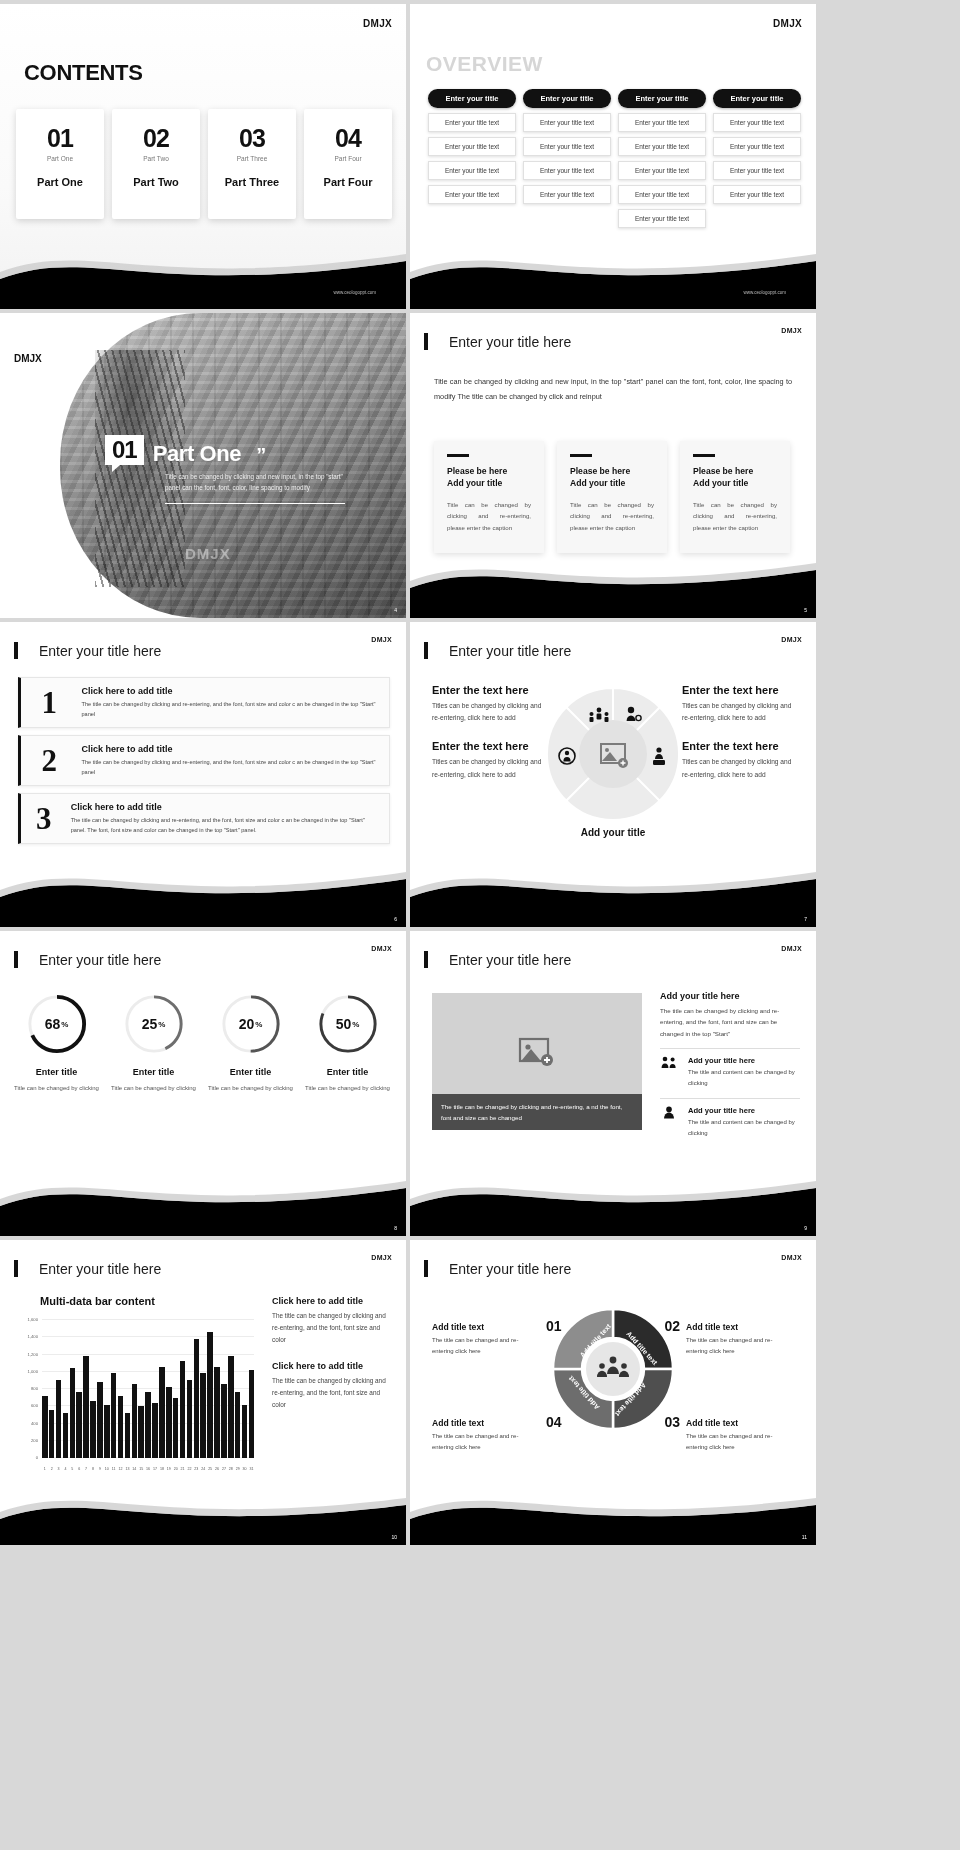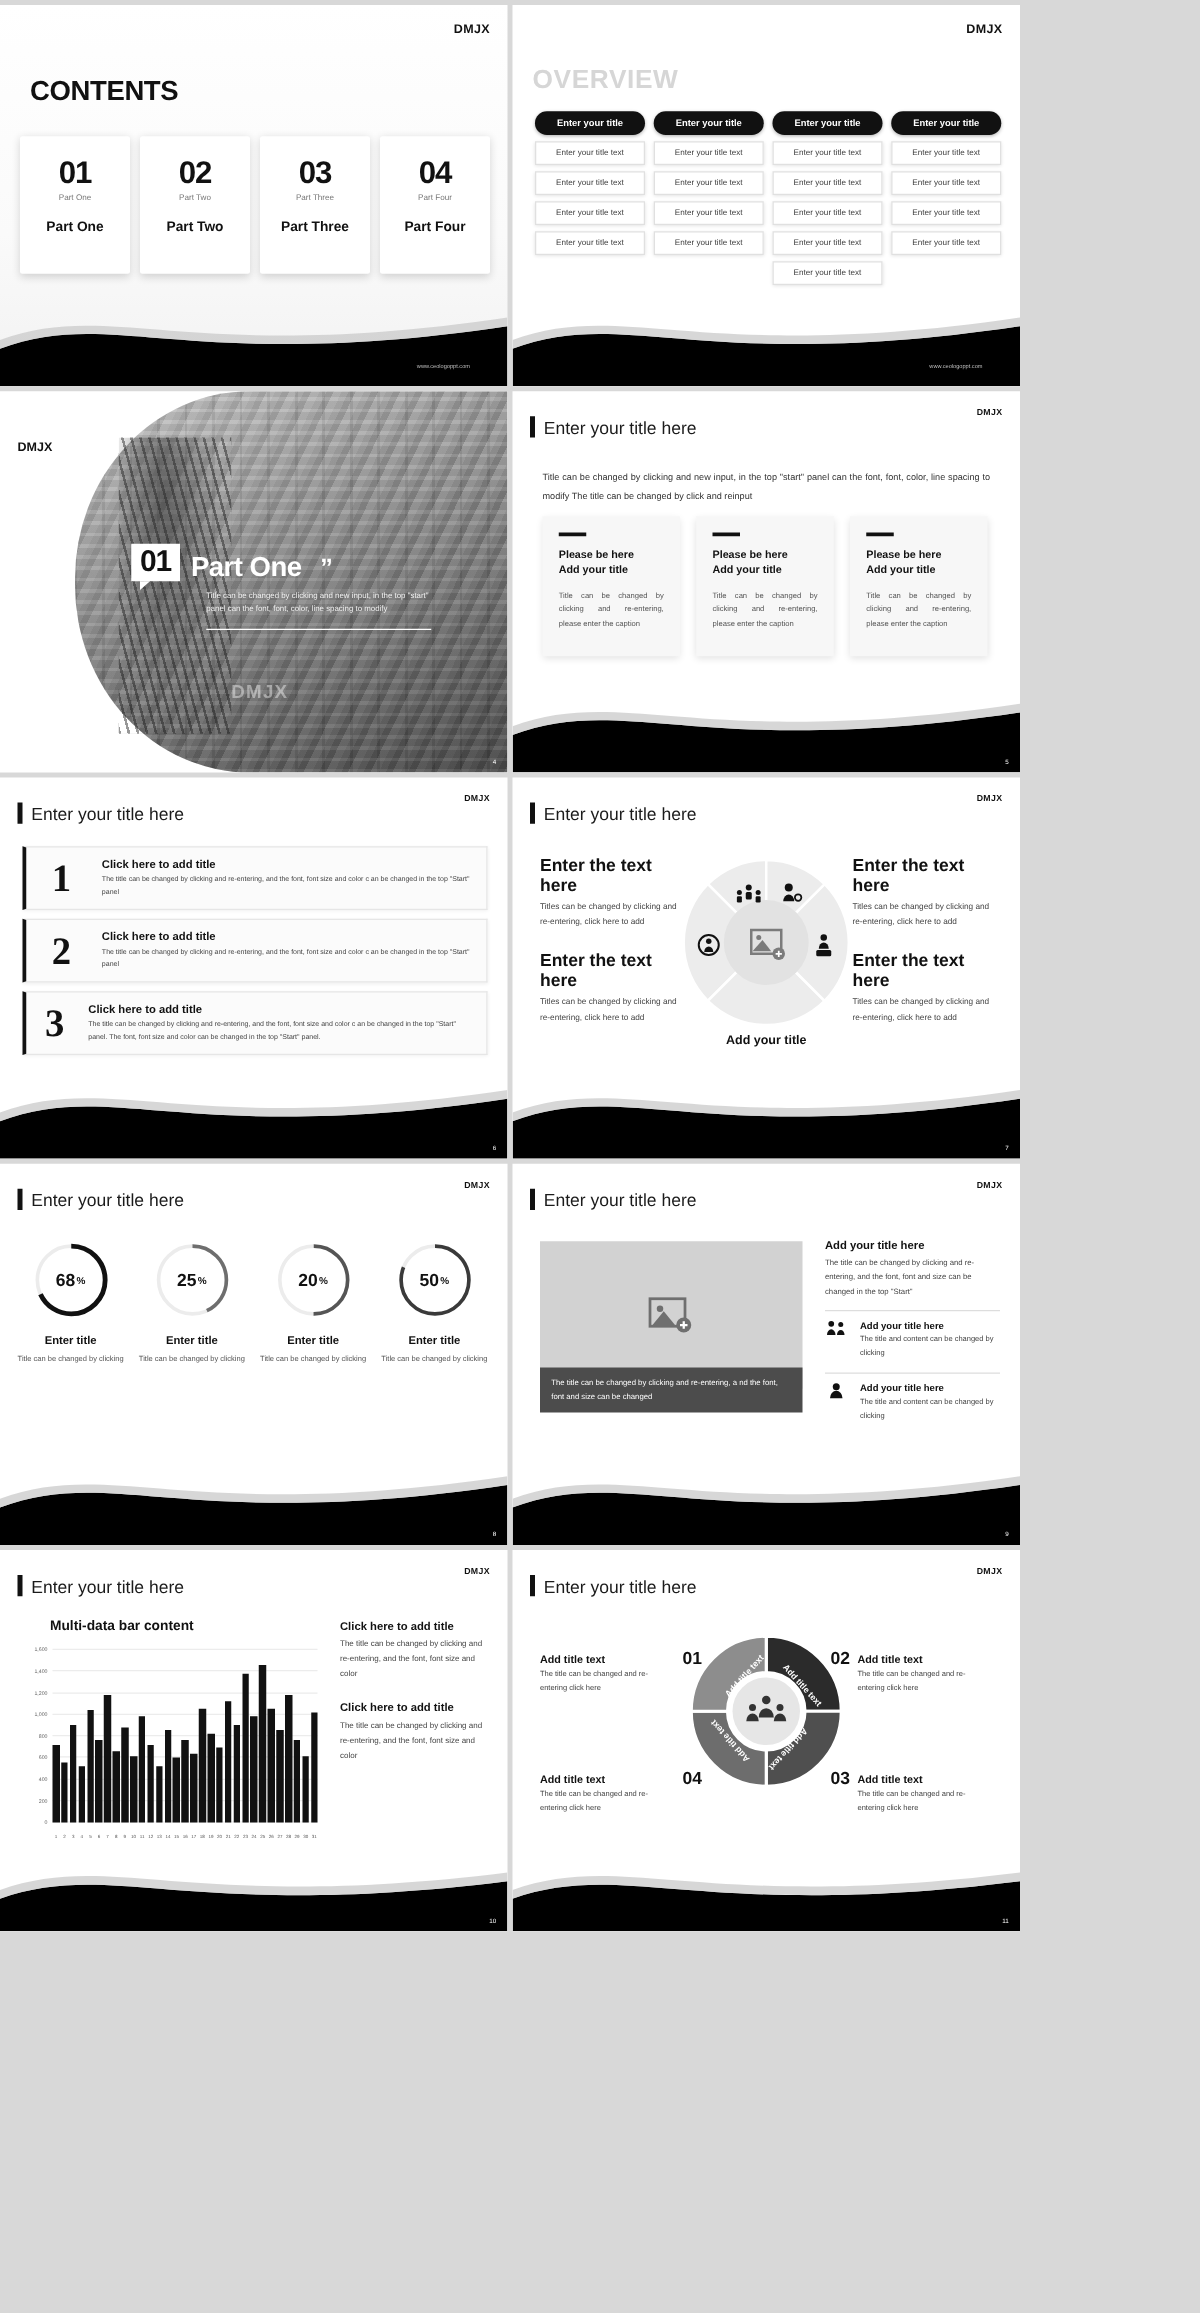--- a/index.html
+++ b/index.html
@@ -28,21 +28,21 @@
   .brand {
     position:absolute; right:14px; top:14px;
     font-size:10px; font-weight:700; color:#111; letter-spacing:.3px;
   }
   .brand.sm { font-size:7px; font-weight:700; }
   .pgnum {
     position:absolute; right:9px; bottom:5px;
     font-size:5px; color:#fff;
   }
   .title-row {
-    display:flex; align-items:center; gap:7px;
+    display:flex; align-items:center; gap:21px;
     position:absolute; left:14px; top:20px;
   }
   .title-bar { width:4px; height:17px; background:#111; }
   .title-txt { font-size:14px; color:#1b1b1b; font-weight:400; }
 
   
   .wave { position:absolute; left:0; bottom:0; width:100%; height:70px; }
   .wave svg { display:block; width:100%; height:100%; }
 
   
@@ -124,21 +124,21 @@
     color:#f0f0f0; font-size:6.3px; line-height:1.75; margin-top:6px; margin-left:60px; width:190px;
   }
   .s3 .hrrule { height:1px; background:#fff; width:180px; margin:10px 0 0 60px; }
   .s3 .wm { position:absolute; left:185px; top:232px; color:rgba(255,255,255,.42); font-size:15px; font-weight:700; letter-spacing:1px; z-index:3;}
 
   
   .s4 .lead {
     position:absolute; left:24px; top:62px; width:358px;
     font-size:7.3px; line-height:2.0; color:#333; text-align:justify;
   }
-  .s4 .cards { position:absolute; left:24px; top:100px; display:flex; gap:13px; }
+  .s4 .cards { position:absolute; left:24px; top:128px; display:flex; gap:13px; }
   .s4 .card {
     width:110px; height:112px; background:#f7f7f7;
     box-shadow:0 2px 6px rgba(0,0,0,.12); padding:13px 13px 0 13px;
   }
   .s4 .card .dash { width:22px; height:3px; background:#111; margin-bottom:8px; }
   .s4 .card h4 { font-size:8.6px; font-weight:700; color:#111; line-height:1.45; }
   .s4 .card p  { font-size:6.1px; color:#555; line-height:1.9; margin-top:9px; text-align:justify; }
 
   
   .s5 .rows { position:absolute; left:18px; top:55px; width:372px; }
@@ -152,21 +152,21 @@
     font-family:"Liberation Serif", serif; font-size:31px; font-weight:700;
     color:#111; width:34px; text-align:center; line-height:1;
   }
   .s5 .row .tx h4 { font-size:9px; font-weight:700; color:#111; }
   .s5 .row .tx p  { font-size:5.6px; color:#444; line-height:1.8; margin-top:3px; }
 
   
   .s6 .lft { position:absolute; left:22px; top:62px; width:112px; }
   .s6 .rgt { position:absolute; right:22px; top:62px; width:112px; }
   .s6 .blk { margin-bottom:16px; }
-  .s6 .blk h4 { font-size:14px; font-weight:700; color:#111; margin-bottom:4px; }
+  .s6 .blk h4 { font-size:11px; font-weight:700; color:#111; margin-bottom:4px; }
   .s6 .blk p  { font-size:6.6px; color:#444; line-height:1.85; }
   .s6 .circ { position:absolute; left:50%; top:62px; transform:translateX(-50%); width:140px; height:140px; }
   .s6 .hubtxt { position:absolute; left:50%; top:205px; transform:translateX(-50%); font-size:10px; font-weight:700; color:#111; }
 
   
   .s7 .donuts { position:absolute; left:8px; top:62px; width:390px; display:flex; }
   .s7 .d { width:97px; text-align:center; }
   .s7 .d .ring { width:62px; height:62px; margin:0 auto; position:relative;text-align:center; }
   .s7 .d .val {
     position:absolute; inset:0; display:flex; align-items:center; justify-content:center;

